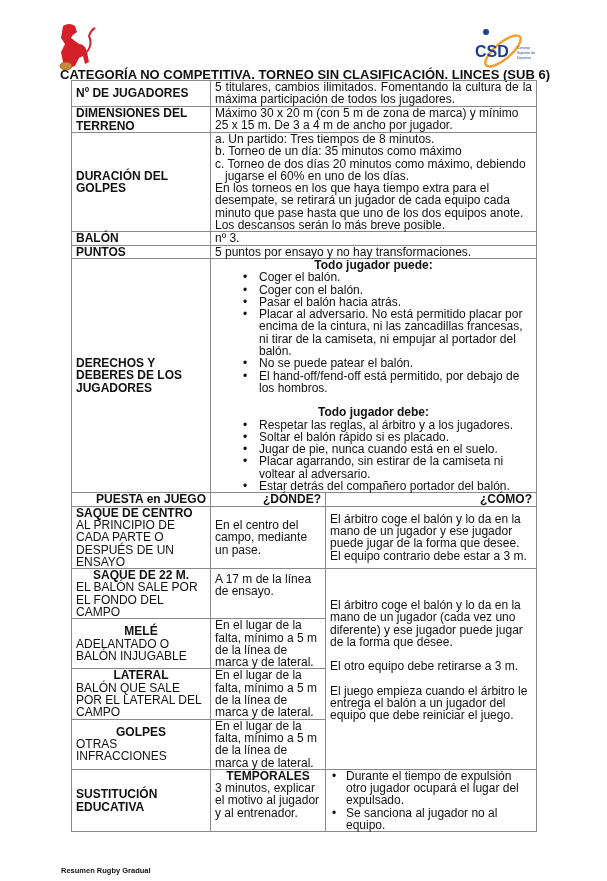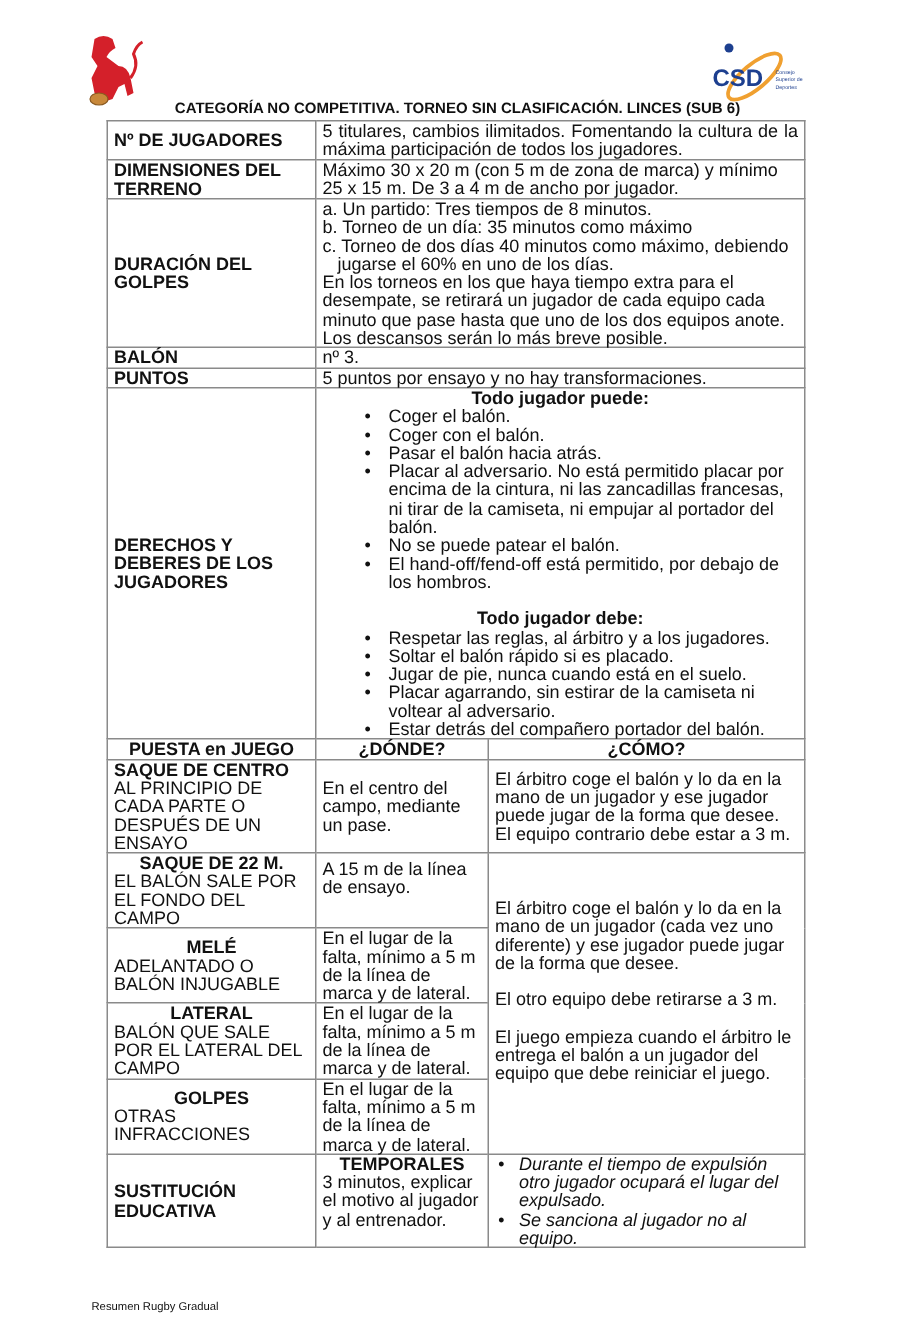--- a/index.html
+++ b/index.html
@@ -4,48 +4,48 @@
   <style>
     html, body { margin: 0; padding: 0; background: #ffffff; }
     body {
       width: 607px; height: 881px; position: relative; overflow: hidden;
       font-family: "Liberation Sans", sans-serif; color: #111;
     }
     .logo-left { position: absolute; left: 55px; top: 22px; width: 42px; height: 50px; }
     .logo-right { position: absolute; left: 473px; top: 25px; width: 70px; height: 46px; }
     .title {
       position: absolute; left: 40px; width: 530px; top: 67px;
-      text-align: center; font-weight: bold; font-size: 10px; letter-spacing: 0;
+      text-align: center; font-weight: bold; font-size: 13px; letter-spacing: 0;
     }
     table.main {
       position: absolute; left: 71px; top: 80px; width: 465px;
       border-collapse: collapse; font-size: 12px; line-height: 12.3px;
       table-layout: fixed;
     }
     table.main td {
       border: 1px solid #8a8a8a; vertical-align: top; padding: 0 4px;
     }
     td.lbl { font-weight: bold; vertical-align: middle !important; }
     td.mid { vertical-align: middle !important; }
     .just { text-align: justify; }
     .ind { padding-left: 10px; text-indent: -10px; }
     ul.b { margin: 0; padding: 0 0 0 28px; list-style: none; }
     ul.b li { position: relative; padding-left: 16px; }
     ul.b li::before { content: "•"; position: absolute; left: 0; }
     .bh { font-weight: bold; text-align: center; }
-    .center { text-align: center; font-weight: bold; }
-    ul.b2 { margin: 0; padding: 0; list-style: none; font-style: italic; }
+    .center { text-align: right; font-weight: bold; }
+    ul.b2 { margin: 0; padding: 0; list-style: none; }
     ul.b2 li { position: relative; padding-left: 16px; }
     ul.b2 li::before { content: "•"; position: absolute; left: 2px; }
     .notes {
       position: absolute; left: 40px; width: 530px; top: 787px;
       text-align: center; font-weight: bold; font-size: 10.3px; line-height: 12.4px;
     }
     .footer {
-      position: absolute; left: 61px; top: 866px; font-weight: normal; font-size: 7.5px;
+      position: absolute; left: 61px; top: 866px; font-weight: bold; font-size: 7.5px;
     }
   </style>
 </head>
 <body>
 
 <svg class="logo-left" viewBox="0 0 42 50">
   <path d="M8 4 Q14 0 20 4 L22 10 Q18 12 16 16 L24 22 Q30 22 32 30 L34 40 L30 42 L28 34 L24 36 L20 44 L14 46 L8 40 L6 30 L10 22 L6 16 Z" fill="#d4202a"></path>
   <path d="M32 30 Q38 22 34 14 Q36 8 40 6" stroke="#d4202a" stroke-width="2" fill="none"></path>
   <ellipse cx="11" cy="44" rx="6" ry="4" fill="#c8883a" stroke="#8a5a20" stroke-width="0.8"></ellipse>
 </svg>
@@ -73,21 +73,21 @@
   </tr>
   <tr style="height:26px">
     <td class="lbl">DIMENSIONES DEL TERRENO</td>
     <td colspan="2">Máximo 30 x 20 m (con 5 m de zona de marca) y mínimo 25 x 15 m. De 3 a 4 m de ancho por jugador.</td>
   </tr>
   <tr>
     <td class="lbl">DURACIÓN DEL GOLPES</td>
     <td colspan="2">
       <div class="ind">a. Un partido: Tres tiempos de 8 minutos.</div>
       <div class="ind">b. Torneo de un día: 35 minutos como máximo</div>
-      <div class="ind">c. Torneo de dos días 40 minutos como máximo, debiendo jugarse el 60% en uno de los días.</div>
+      <div class="ind">c. Torneo de dos días 20 minutos como máximo, debiendo jugarse el 60% en uno de los días.</div>
       <div>En los torneos en los que haya tiempo extra para el desempate, se retirará un jugador de cada equipo cada minuto que pase hasta que uno de los dos equipos anote. Los descansos serán lo más breve posible.</div>
     </td>
   </tr>
   <tr>
     <td class="lbl">BALÓN</td>
     <td colspan="2">nº 3.</td>
   </tr>
   <tr>
     <td class="lbl">PUNTOS</td>
     <td colspan="2">5 puntos por ensayo y no hay transformaciones.</td>
@@ -123,21 +123,21 @@
   <tr>
     <td><b>SAQUE DE CENTRO</b><span> AL PRINCIPIO DE CADA PARTE O DESPUÉS DE UN ENSAYO</span></td>
     <td class="mid">En el centro del campo, mediante un pase.</td>
     <td class="mid">El árbitro coge el balón y lo da en la mano de un jugador y ese jugador puede jugar de la forma que desee. El equipo contrario debe estar a 3 m.</td>
   </tr>
   <tr>
     <td>
           <div class="bh">SAQUE DE 22 M.</div>
           <div>EL BALÓN SALE POR EL FONDO DEL CAMPO</div>
         </td>
-    <td style="padding-top:4px">A 15 m de la línea de ensayo.</td>
+    <td style="padding-top:4px">A 17 m de la línea de ensayo.</td>
     <td rowspan="4" style="padding-top:30px">
       <div>El árbitro coge el balón y lo da en la mano de un jugador (cada vez uno diferente) y ese jugador puede jugar de la forma que desee.</div>
       <div style="height:12px"></div>
       <div>El otro equipo debe retirarse a 3 m.</div>
       <div style="height:12px"></div>
       <div>El juego empieza cuando el árbitro le entrega el balón a un jugador del equipo que debe reiniciar el juego.</div>
     </td>
   </tr>
   <tr>
     <td class="mid">

